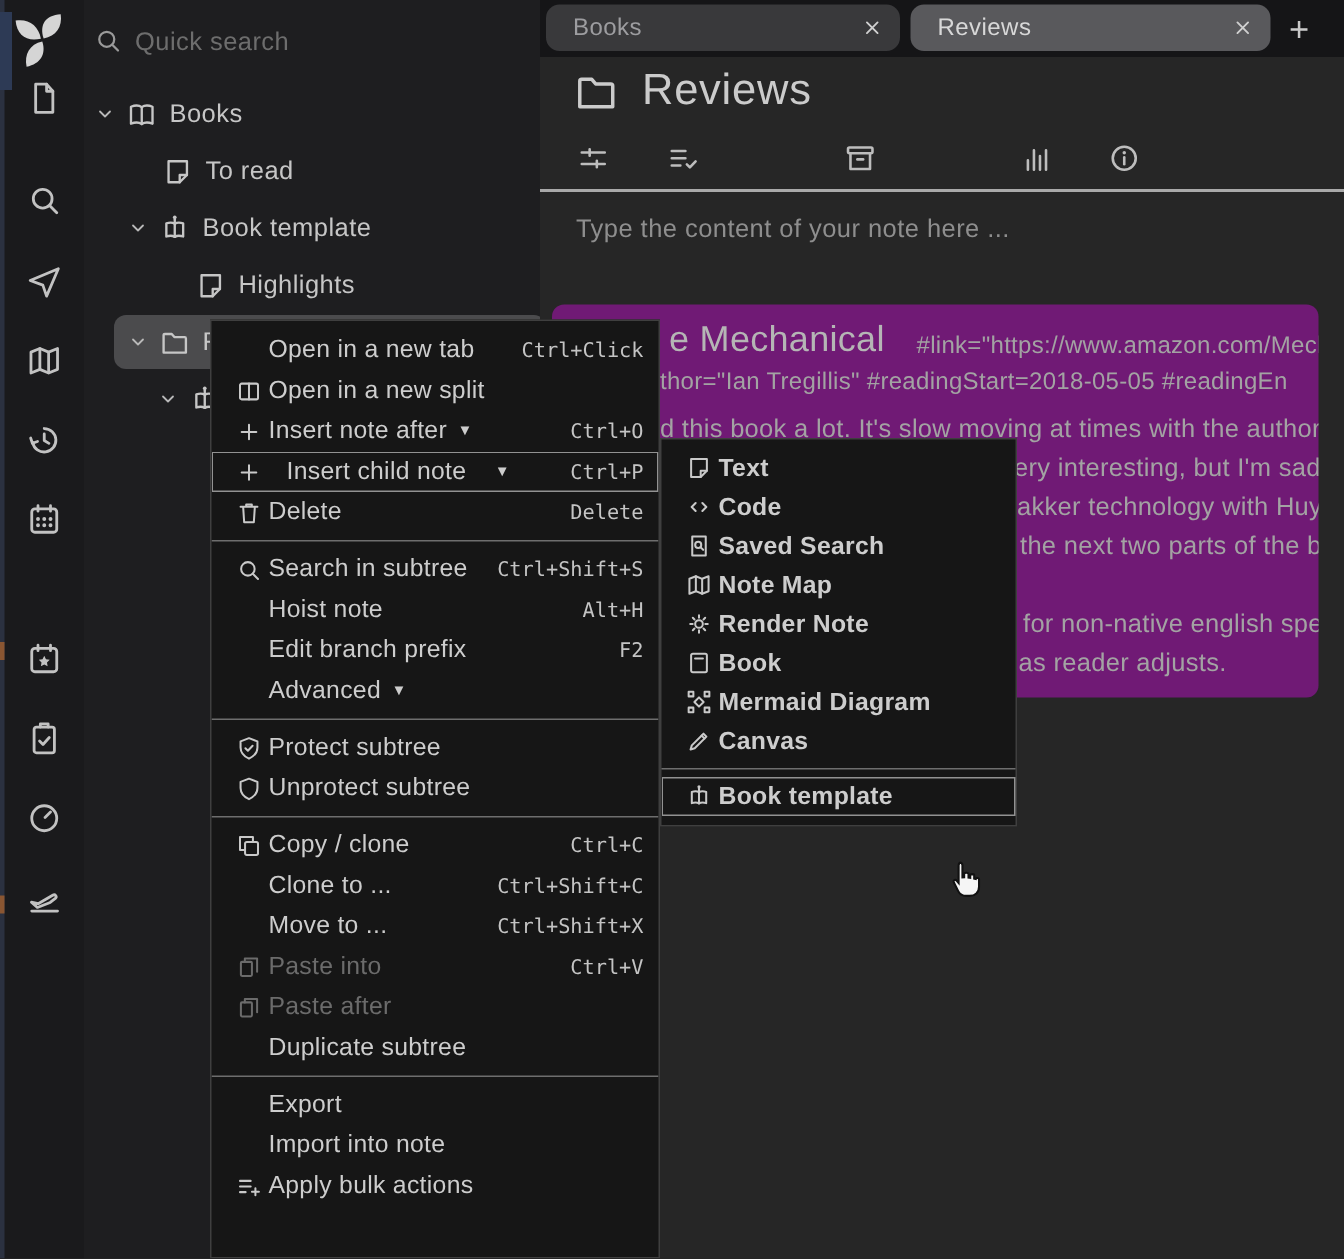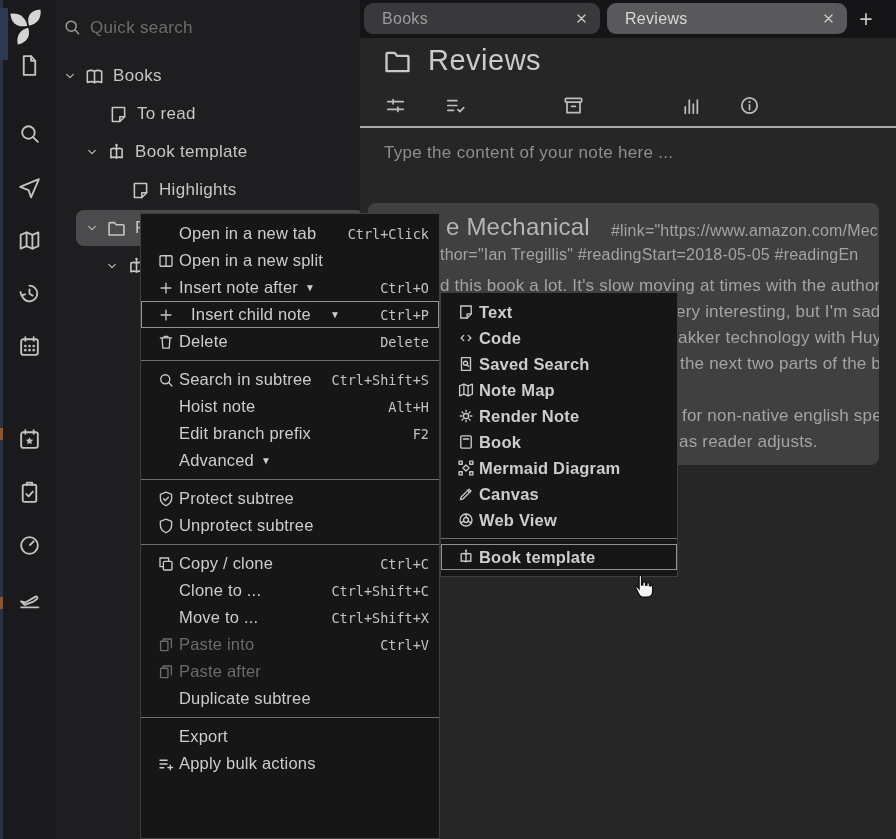--- a/index.html
+++ b/index.html
@@ -38,21 +38,21 @@
   .tab-close{width:26px;height:26px;margin-right:6px;color:#cfcfcf;cursor:pointer;}
   #tab-plus{position:absolute;top:4px;width:32px;height:30px;font-size:23px;color:#c9c9c9;
     display:flex;align-items:center;justify-content:center;cursor:pointer;}
   #note-icon{left:382px;top:46px;color:#cbcbcb;}
   #note-title{left:428px;top:44px;font-size:29px;color:#cbcbcb;letter-spacing:.5px;}
   .ribbon-btn{top:92px;width:26px;height:26px;color:#bdbdbd;cursor:pointer;}
   #ribbon-divider{left:360px;top:126px;width:536px;height:2px;background:#a9a9a9;}
   #editor-ph{left:384px;top:143px;font-size:17px;color:#8e8e8e;letter-spacing:.3px;}
 
   
-  #book-card{left:368px;top:203px;width:511px;height:262px;background:#404040;border-radius:8px;
+  #book-card{left:368px;top:203px;width:511px;height:262px;background:#701a75;border-radius:8px;
     overflow:hidden;cursor:pointer;text-align:center;}
   #book-card .frag{position:absolute;white-space:nowrap;color:#a3a3a3;font-size:17px;letter-spacing:.2px;}
   #book-card .card-title{font-size:24px;color:#b5b5b5;}
   #book-card .card-attr{font-size:16px;}
 
   
   .menu{background:#161616;border:1px solid #3f3f3f;box-sizing:border-box;z-index:50;padding:6px 0;}
   .menu-row{display:flex;align-items:center;height:27px;padding:0 10px 0 12px;cursor:pointer;}
   .menu-row .mi{width:26px;color:#c9c9c9;flex:0 0 26px;}
   .menu-row .ml{font-size:16.5px;color:#cdcdcd;white-space:nowrap;letter-spacing:.2px;}
@@ -507,20 +507,24 @@
     <div class="menu-row" style="height: 27px;">
       <span class="mi icn"></span>
       <span class="ml">Duplicate subtree</span>
     </div>
     <div class="menu-sep"></div>
     <div class="menu-row" style="height: 27px;">
       <span class="mi icn"></span>
       <span class="ml">Export</span>
     </div>
     <div class="menu-row" style="height: 27px;">
+      <span class="mi icn"></span>
+      <span class="ml">Import into note</span>
+    </div>
+    <div class="menu-row" style="height: 27px;">
       <span class="mi icn">
         <span class="icn ">
           <svg width="18" height="18" viewBox="0 0 24 24" fill="none" stroke="currentColor" stroke-width="1.8" stroke-linecap="round" stroke-linejoin="round">
             <path d="M4 7h9.5M4 12h9.5M4 17h5"></path>
             <path d="M17.7 13.5v6.2M14.6 16.6h6.2"></path>
           </svg>
         </span>
       </span>
       <span class="ml">Apply bulk actions</span>
     </div>
@@ -610,32 +614,20 @@
       <span class="mi icn">
         <span class="icn ">
           <svg width="18" height="18" viewBox="0 0 24 24" fill="none" stroke="currentColor" stroke-width="1.8" stroke-linecap="round" stroke-linejoin="round">
             <path d="M4.5 19.5l1.1-3.6L16 5.5l2.6 2.6L8.2 18.4l-3.7 1.1z"></path>
             <path d="M14.3 7.2l2.6 2.6"></path>
           </svg>
         </span>
       </span>
       <span class="ml">Canvas</span>
     </div>
-    <div class="menu-row" style="height: 26px;">
-      <span class="mi icn">
-        <span class="icn ">
-          <svg width="18" height="18" viewBox="0 0 24 24" fill="none" stroke="currentColor" stroke-width="1.8" stroke-linecap="round" stroke-linejoin="round">
-            <circle cx="12" cy="12" r="8"></circle>
-            <circle cx="12" cy="12" r="3.3"></circle>
-            <path d="M12 4v4.7M5.1 15.8l4-2.3M18.9 15.8l-4-2.3"></path>
-          </svg>
-        </span>
-      </span>
-      <span class="ml">Web View</span>
-    </div>
     <div class="menu-sep"></div>
     <div class="menu-row hl" style="height: 26px;">
       <span class="mi icn">
         <span class="icn ">
           <svg width="18" height="18" viewBox="0 0 24 24" fill="none" stroke="currentColor" stroke-width="1.8" stroke-linecap="round" stroke-linejoin="round">
             <path d="M12 8.2c-1.7-1.1-4-1.1-6.4-.3v10c2.4-.8 4.7-.8 6.4.3 1.7-1.1 4-1.1 6.4-.3v-10c-2.4-.8-4.7-.8-6.4.3z"></path>
             <path d="M12 8.2v10"></path>
             <circle cx="12" cy="3.3" r="1.4" fill="currentColor" stroke="none"></circle>
             <path d="M12 4.7v2.4"></path>
           </svg>

